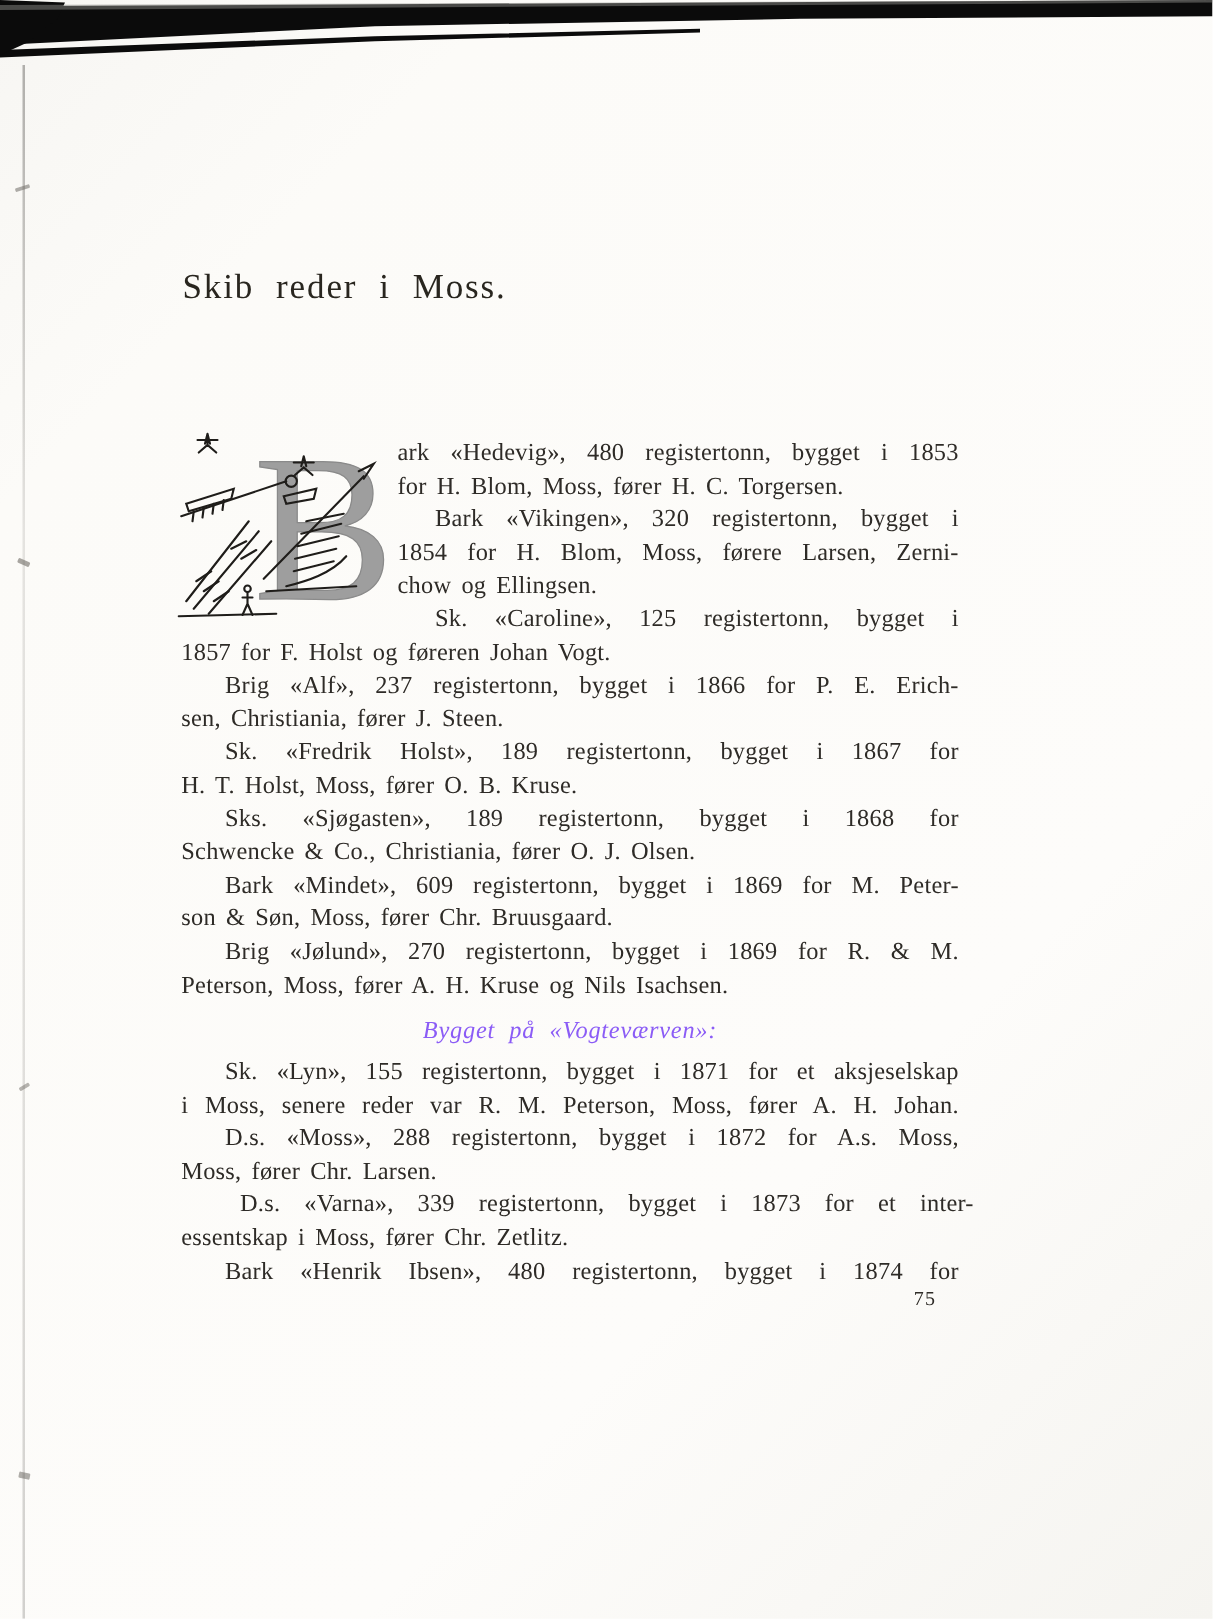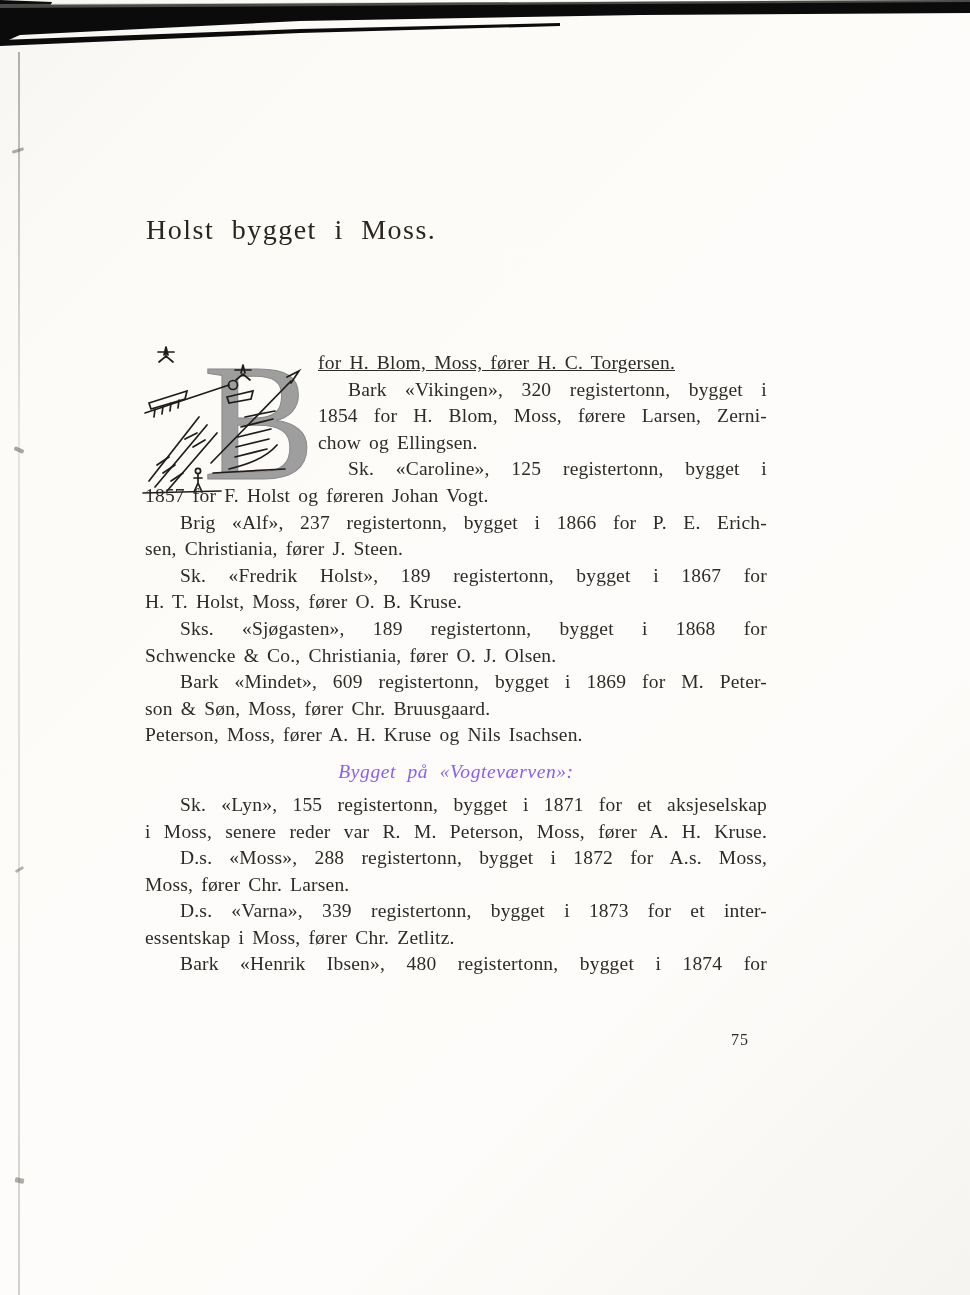--- a/index.html
+++ b/index.html
@@ -45,21 +45,21 @@
   <polygon points="0,0 52,2 46,15 22,34 0,44" fill="#0b0b0b"></polygon>
   <polygon points="0,4 970,0 970,2 0,8" fill="#8a8a86" opacity="0.5"></polygon>
 </svg>
 
 <div class="seam-line"></div>
 <div class="smudge" style="left:12px;top:149px;width:12px;height:3px;transform:rotate(-18deg);opacity:.55"></div>
 <div class="smudge" style="left:14px;top:448px;width:10px;height:4px;transform:rotate(24deg);opacity:.6"></div>
 <div class="smudge" style="left:15px;top:868px;width:9px;height:3px;transform:rotate(-30deg);opacity:.5"></div>
 <div class="smudge" style="left:15px;top:1178px;width:9px;height:5px;transform:rotate(12deg);opacity:.55"></div>
 
-<div class="page-title">Holst bygget i Moss.</div>
+<div class="page-title">Skib reder i Moss.</div>
 
 <svg class="dropcap" viewBox="0 0 176 160" aria-hidden="true">
 
   <text x="62" y="138" font-family="Liberation Serif, DejaVu Serif, serif" font-size="168" fill="#9e9e9e" stroke="#8a8a8a" stroke-width="1">B</text>
   <g stroke="#1f1d1a" stroke-width="1.7" fill="none" stroke-linecap="round">
 
     <g>
       <path d="M25 6 L27 14 M25 6 L23 14 M17 11 L33 11 M18 21 L25 15 L32 21 M25 15 L25 9"></path>
     </g>
 
@@ -92,41 +92,43 @@
       <path d="M88 128 C104 124 124 118 136 104"></path>
       <path d="M94 116 L126 108 M95 106 L128 98 M97 96 L130 88 M100 86 L132 78 M104 76 L134 70"></path>
       <path d="M86 56 L112 50 L110 58 L88 62 Z"></path>
       <path d="M72 132 L144 128"></path>
     </g>
   </g>
 </svg>
 
 <div class="body-block">
   <div id="lines-before">
-      <div class="tline" style="margin-left: 173px; text-decoration: underline;">for H. Blom, Moss, fører H. C. Torgersen.</div>
+      <div class="tline just" style="margin-left: 173px; width: 449px;">ark «Hedevig», 480 registertonn, bygget i 1853</div>
+      <div class="tline" style="margin-left: 173px;">for H. Blom, Moss, fører H. C. Torgersen.</div>
       <div class="tline just" style="margin-left: 203px; width: 419px;">Bark «Vikingen», 320 registertonn, bygget i</div>
       <div class="tline just" style="margin-left: 173px; width: 449px;">1854 for H. Blom, Moss, førere Larsen, Zerni-</div>
       <div class="tline" style="margin-left: 173px;">chow og Ellingsen.</div>
       <div class="tline just" style="margin-left: 203px; width: 419px;">Sk. «Caroline», 125 registertonn, bygget i</div>
       <div class="tline" style="margin-left: 0px;">1857 for F. Holst og føreren Johan Vogt.</div>
       <div class="tline just" style="margin-left: 35px; width: 587px;">Brig «Alf», 237 registertonn, bygget i 1866 for P. E. Erich-</div>
       <div class="tline" style="margin-left: 0px;">sen, Christiania, fører J. Steen.</div>
       <div class="tline just" style="margin-left: 35px; width: 587px;">Sk. «Fredrik Holst», 189 registertonn, bygget i 1867 for</div>
       <div class="tline" style="margin-left: 0px;">H. T. Holst, Moss, fører O. B. Kruse.</div>
       <div class="tline just" style="margin-left: 35px; width: 587px;">Sks. «Sjøgasten», 189 registertonn, bygget i 1868 for</div>
       <div class="tline" style="margin-left: 0px;">Schwencke &amp; Co., Christiania, fører O. J. Olsen.</div>
       <div class="tline just" style="margin-left: 35px; width: 587px;">Bark «Mindet», 609 registertonn, bygget i 1869 for M. Peter-</div>
       <div class="tline" style="margin-left: 0px;">son &amp; Søn, Moss, fører Chr. Bruusgaard.</div>
+      <div class="tline just" style="margin-left: 35px; width: 587px;">Brig «Jølund», 270 registertonn, bygget i 1869 for R. &amp; M.</div>
       <div class="tline" style="margin-left: 0px;">Peterson, Moss, fører A. H. Kruse og Nils Isachsen.</div>
     </div>
   <div class="section-heading">Bygget på «Vogteværven»:</div>
   <div id="lines-after">
       <div class="tline just" style="margin-left: 35px; width: 587px;">Sk. «Lyn», 155 registertonn, bygget i 1871 for et aksjeselskap</div>
-      <div class="tline just" style="margin-left: 0px; width: 622px;">i Moss, senere reder var R. M. Peterson, Moss, fører A. H. Kruse.</div>
+      <div class="tline just" style="margin-left: 0px; width: 622px;">i Moss, senere reder var R. M. Peterson, Moss, fører A. H. Johan.</div>
       <div class="tline just" style="margin-left: 35px; width: 587px;">D.s. «Moss», 288 registertonn, bygget i 1872 for A.s. Moss,</div>
       <div class="tline" style="margin-left: 0px;">Moss, fører Chr. Larsen.</div>
-      <div class="tline just" style="margin-left: 35px; width: 587px;">D.s. «Varna», 339 registertonn, bygget i 1873 for et inter-</div>
+      <div class="tline just" style="margin-left: 47px; width: 587px;">D.s. «Varna», 339 registertonn, bygget i 1873 for et inter-</div>
       <div class="tline" style="margin-left: 0px;">essentskap i Moss, fører Chr. Zetlitz.</div>
       <div class="tline just" style="margin-left: 35px; width: 587px;">Bark «Henrik Ibsen», 480 registertonn, bygget i 1874 for</div>
     </div>
 </div>
 
 <div class="page-number">75</div>
 
 </body></html>

